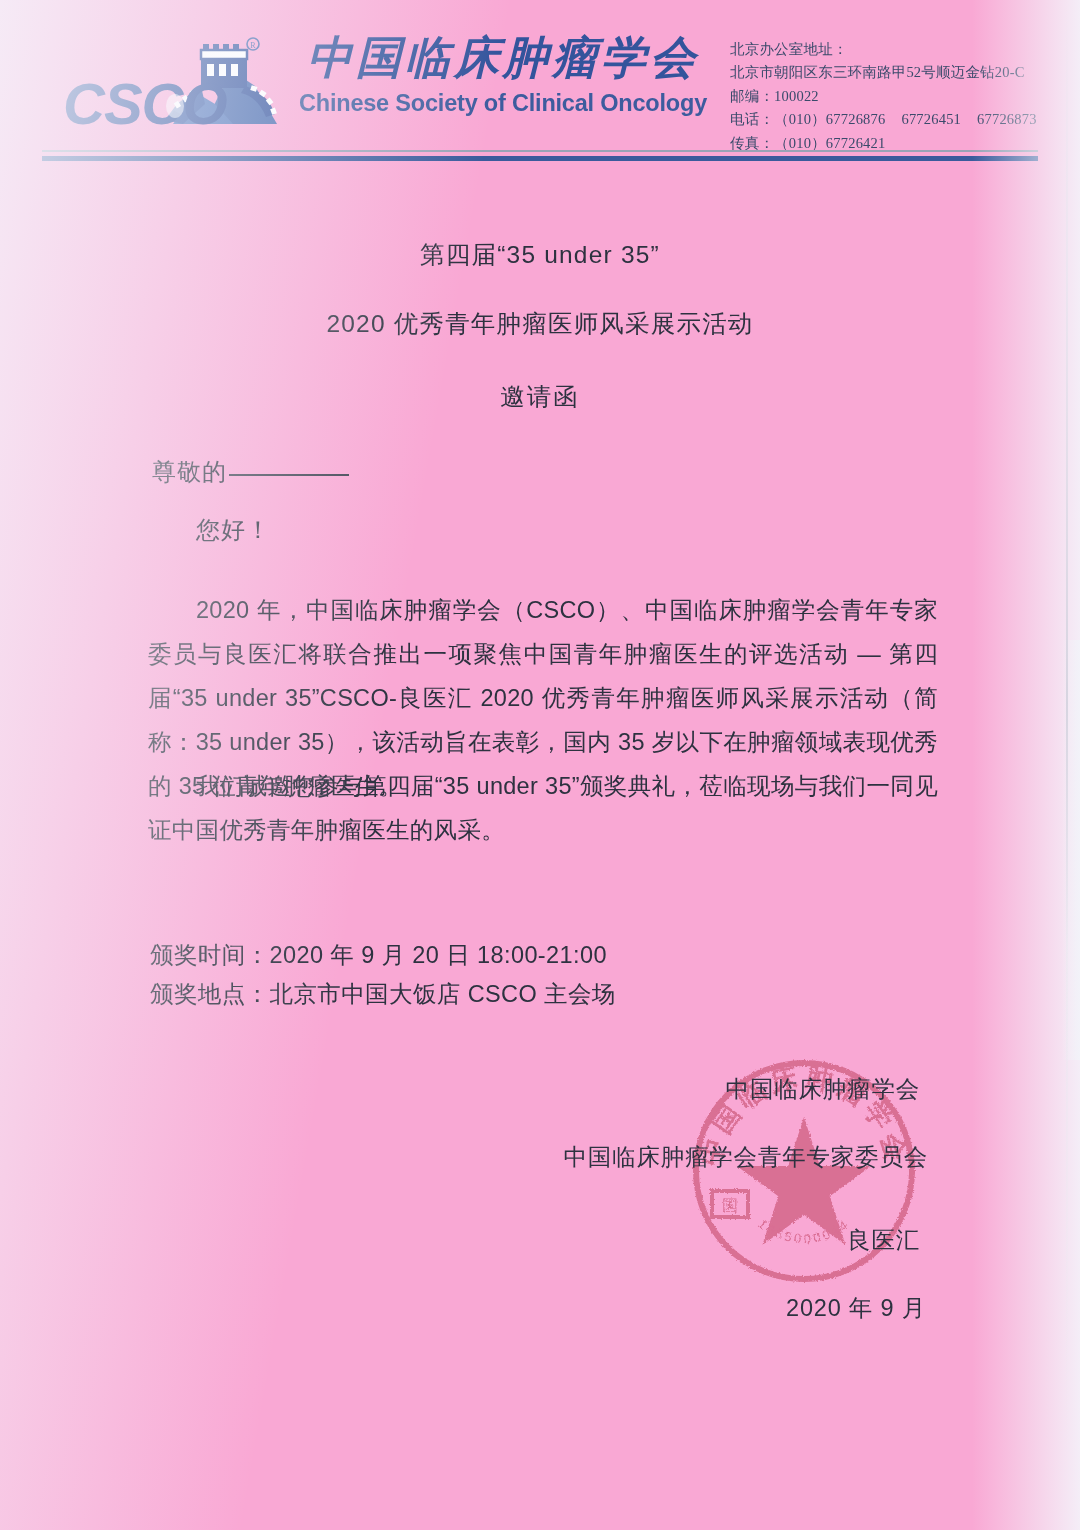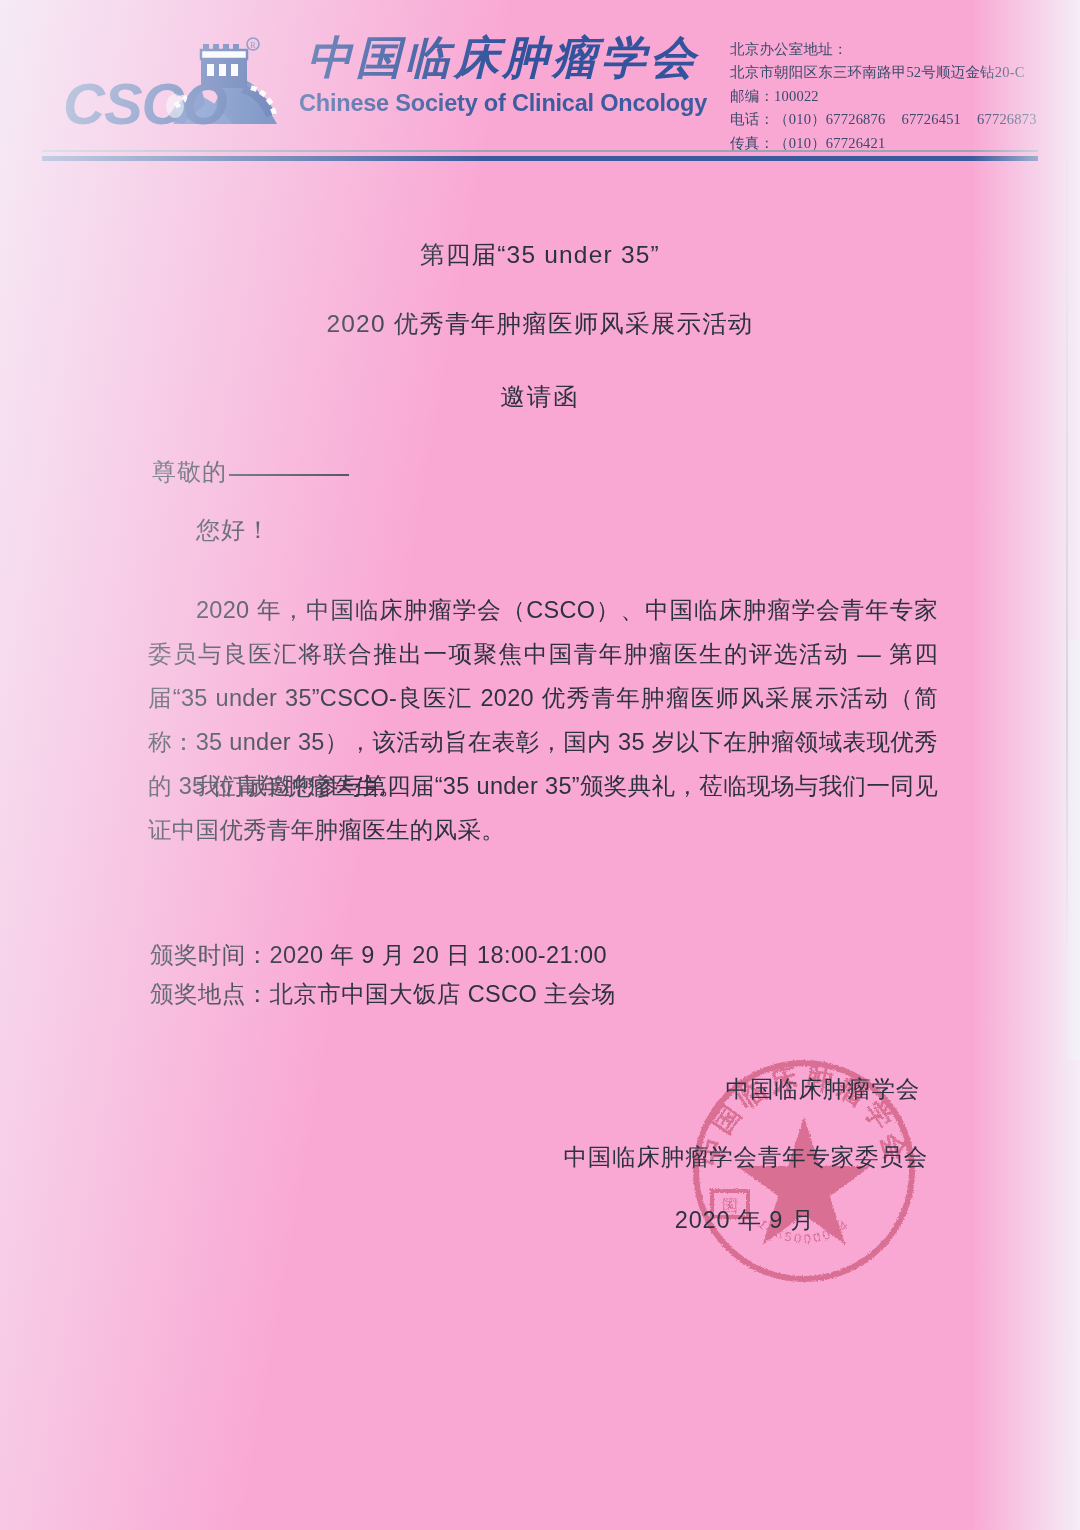--- a/index.html
+++ b/index.html
@@ -221,23 +221,23 @@
     font-family: "Liberation Sans", sans-serif;
     font-size: 23.5px;
     color: #2d3240;
     letter-spacing: 0.8px;
     line-height: 1;
     z-index: 3;
     white-space: nowrap;
   }
   .sig-line { display: block; }
   .sig-line.s1 { margin-bottom: 44px; }
-  .sig-line.s2 { margin-bottom: 40px; margin-right: -8px; }
+  .sig-line.s2 { margin-bottom: 60px; margin-right: -8px; }
   .sig-line.s3 { margin-bottom: 44px; }
-  .sig-line.s4 { margin-right: -6px; text-align: center; }
+  .sig-line.s4 { margin-right: -6px; }
 
   
   .seal {
     position: absolute;
     left: 688px;
     top: 1055px;
     width: 232px;
     height: 232px;
     z-index: 2;
     opacity: 0.82;
@@ -359,20 +359,21 @@
 
           <rect x="24" y="136" width="36" height="26" fill="none" stroke="#cf5b7e" stroke-width="4"></rect>
           <text x="42" y="156" font-family="Liberation Serif, serif" font-size="16" fill="#cf5b7e" text-anchor="middle">国</text>
         </g>
       </svg>
     </div>
 
     <div class="signature">
       <span class="sig-line s1">中国临床肿瘤学会</span>
       <span class="sig-line s2">中国临床肿瘤学会青年专家委员会</span>
+      <span class="sig-line s3">良医汇</span>
       <span class="sig-line s4">2020 年 9 月</span>
     </div>
 
   </div>
 
   <div class="scan-tint"></div>
   <div class="scan-edge-soft"></div>
   <div class="scan-edge-right"></div>
 </div>
 

